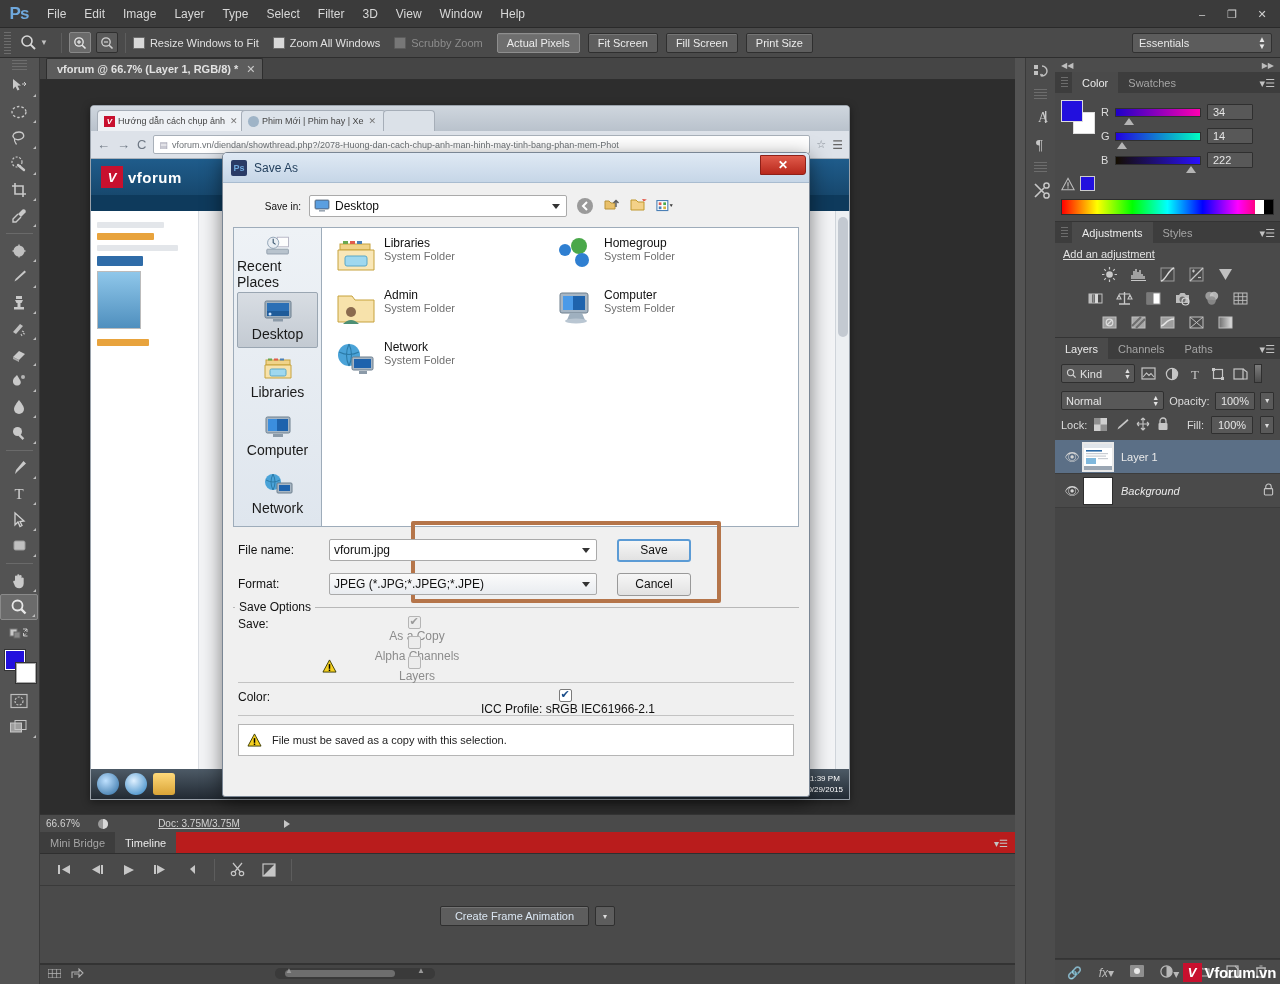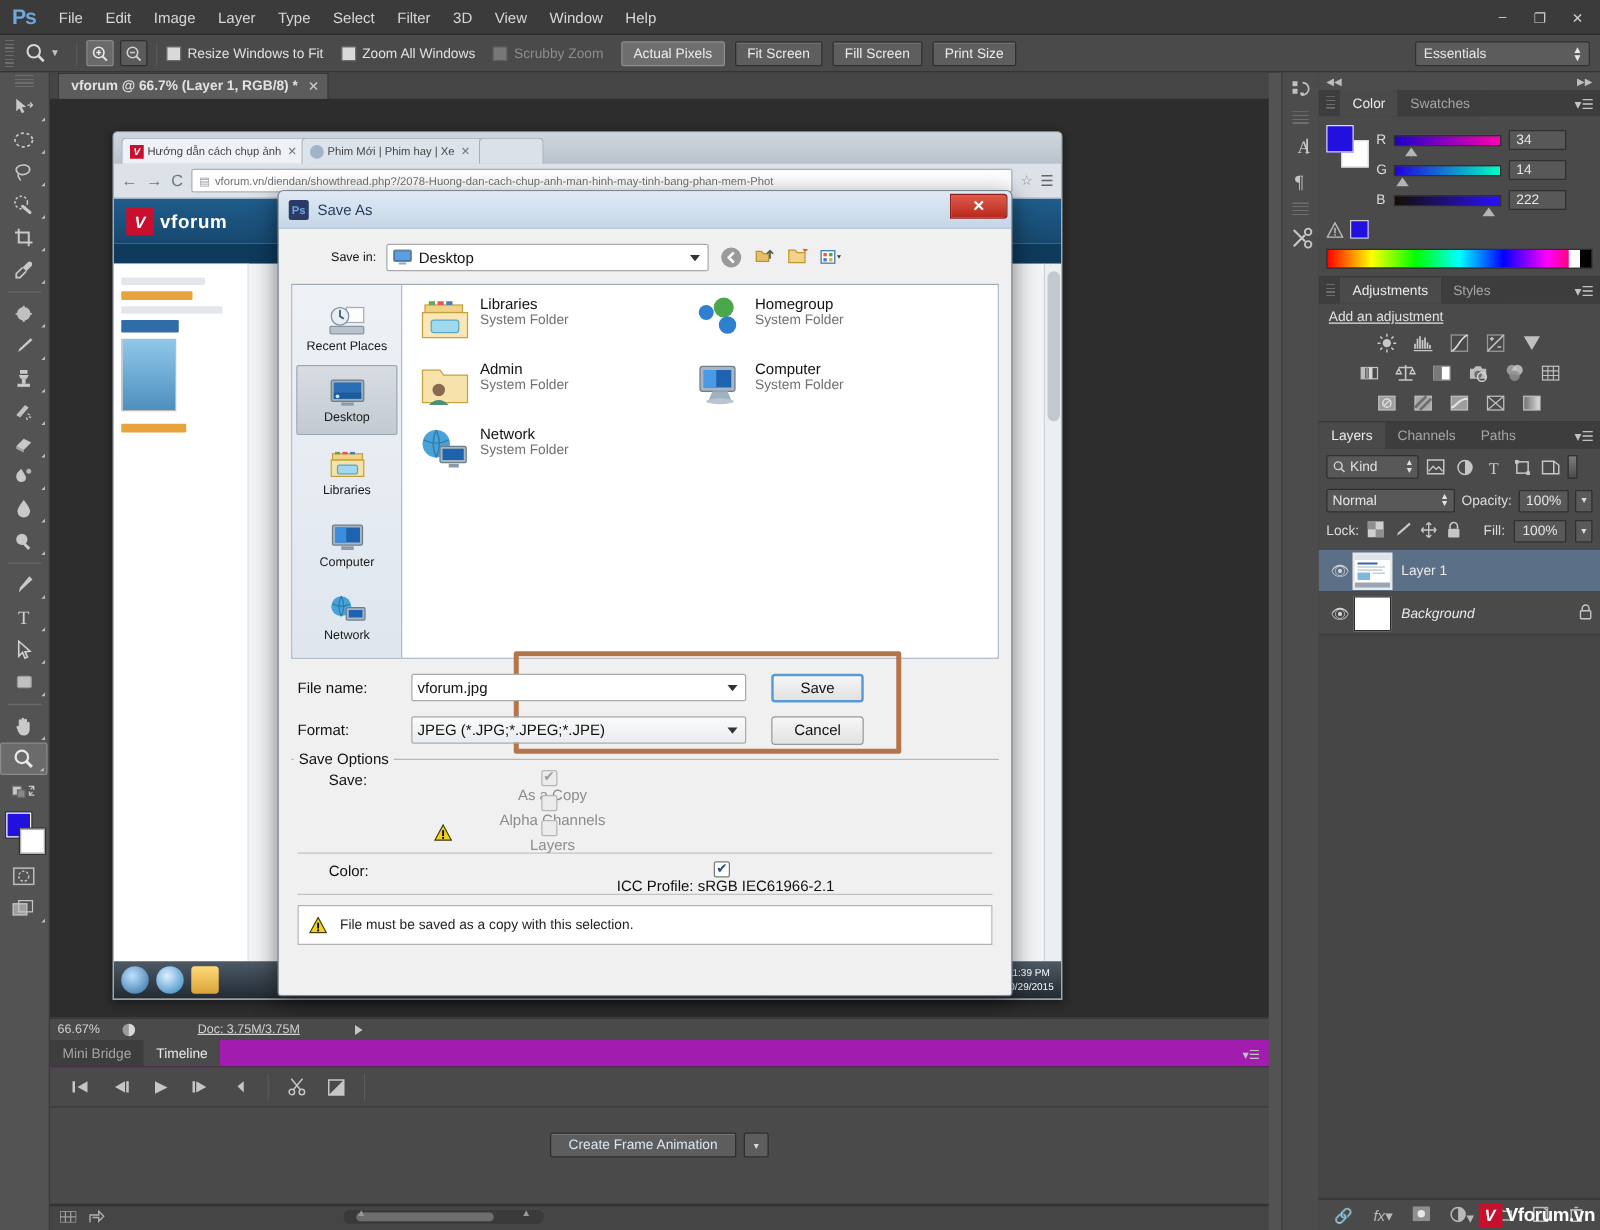--- a/index.html
+++ b/index.html
@@ -165,21 +165,21 @@
   .nav-icons { display: flex; align-items: center; margin-left: 8px; gap: 7px; }
   .nav-ic { width: 20px; height: 20px; display:flex;align-items:center;justify-content:center; }
 
   .browse-area { display: flex; margin-top: 6px; height: 300px;
      border: 1px solid #9eacba; background: #fff; }
   .places { width: 88px; background: linear-gradient(#eef2f6,#dfe6ee); border-right: 1px solid #9eacba;
       padding-top: 4px; }
   .place { height: 56px; display: flex; flex-direction: column; align-items: center; justify-content: center;
       margin: 2px 3px; border-radius: 2px; }
   .place.sel { background: linear-gradient(#d8dde3,#c3cad2); border: 1px solid #9aa6b2; }
-  .place .lbl { font-size: 10px; color: #1a1a1a; margin-top: 0; }
+  .place .lbl { font-size: 14px; color: #1a1a1a; margin-top: 0; }
   .filelist { flex: 1; background: #fff; padding: 8px 6px; position: relative; }
   .fl-col { position: absolute; top: 8px; }
   .fitem { display: flex; align-items: flex-start; height: 52px; }
   .fitem .txt .n { font-size: 12px; color: #111; line-height: 14px; }
   .fitem .txt .s { font-size: 11px; color: #707070; line-height: 13px; }
   .fitem .ic { width: 44px; height: 40px; margin-right: 6px; flex: 0 0 auto; }
 
   .name-wrap { position: relative; margin-top: 10px; }
   .hl-box { position: absolute; left: 178px; top: -16px; width: 310px; height: 82px;
       border: 4px solid #b5754a; border-radius: 2px; pointer-events: none; }
@@ -188,21 +188,21 @@
   .nm-field { width: 268px; }
   .dlg-btn { width: 74px; height: 23px; border-radius: 3px; font-size: 12px;
       display:flex;align-items:center;justify-content:center; color:#111;
       background: linear-gradient(#f6f6f6,#e2e2e2); border: 1px solid #999; margin-left: 20px; }
   .dlg-btn.primary { border: 2px solid #5b9bd5; }
   .combo.gray { background: linear-gradient(#fbfbfb,#e9ecf0); }
 
   .group { margin-top: 10px; border-top: 1px solid #b8b8b8; position: relative; padding: 8px 5px 0; }
   .group .glabel { position: absolute; top: -8px; left: 2px; background: #f0f0f0; padding: 0 4px;
       font-size: 12px; color: #111; }
-  .opt-row { display: flex; align-items: flex-start; margin-left: 25px; }
+  .opt-row { display: flex; align-items: flex-start; }
   .opt-col-label { width: 104px; font-size: 12px; color: #111; padding-top: 1px;}
   .opt-col { width: 150px; }
   .chk { display: flex; align-items: center; height: 20px; font-size: 12px; color: #111; flex-direction: column; }
   .chk.dis { color: #8c8c8c; }
   .chk .box { width: 13px; height: 13px; border: 1px solid #7b7b7b; background: #fff;
       margin-right: 6px; border-radius: 2px; position: relative; flex: 0 0 auto; }
   .chk.dis .box { background: #ececec; border-color: #b5b5b5; }
   .chk .box.on:after { content: "✔"; position: absolute; left: 1px; top: -2px; font-size: 11px; color: #1c4e8a; }
   .chk.dis .box.on:after { color: #9b9b9b; }
   .hr { height: 1px; background: #c3c3c3; margin: 6px 0; }
@@ -281,21 +281,21 @@
   
   .statusbar { position: absolute; left: 40px; top: 814px; width: 975px; height: 18px;
       background: #4a4a4a; border-top: 1px solid #333; display: flex; align-items: center;
       font-size: 10px; color: #d2d2d2; }
   .sb-zoom { width: 52px; padding-left: 6px; }
   .sb-ico { width: 22px; display:flex; align-items:center; justify-content:center; }
   .sb-doc { flex: 0 0 170px; text-align: center; text-decoration: underline; }
   .sb-tri { width: 0;height:0;border-top:4px solid transparent;border-bottom:4px solid transparent;border-left:6px solid #c6c6c6;}
 
   .tl-tabs { position: absolute; left: 40px; top: 832px; width: 975px; height: 22px;
-      background: #a21caf; display: flex; align-items: stretch; border-bottom: 1px solid #2f2f2f;}
+      background: #b91c1c; display: flex; align-items: stretch; border-bottom: 1px solid #2f2f2f;}
   .tl-menu { position: absolute; right: 7px; top: 6px; color: #c3c3c3; font-size: 10px; }
   .tl-body { position: absolute; left: 40px; top: 854px; width: 975px; height: 110px; background: #4a4a4a;
       border-bottom: 1px solid #333; }
   .tl-toolbar { height: 32px; display: flex; align-items: center; padding-left: 8px; border-bottom: 1px solid #3a3a3a;}
   .tl-btn { width: 32px; height: 30px; display:flex;align-items:center;justify-content:center; color:#c6c6c6; font-size: 11px;}
   .tl-sep { width: 1px; height: 22px; background: #3a3a3a; border-right:1px solid #5d5d5d; margin: 0 6px;}
   .tl-center { position: absolute; left: 0; right: 0; top: 52px; display: flex; align-items: center; justify-content: center; }
   .cfa-btn { height: 20px; padding: 0 14px; background: #5d5d5d; border: 1px solid #2f2f2f; border-radius: 2px;
       color: #dbe7f3; font-size: 11px; display: flex; align-items: center; box-shadow: inset 0 1px 0 #737373;}
   .cfa-arr { width: 20px; height: 20px; background: #5d5d5d; border: 1px solid #2f2f2f; border-radius: 2px;

